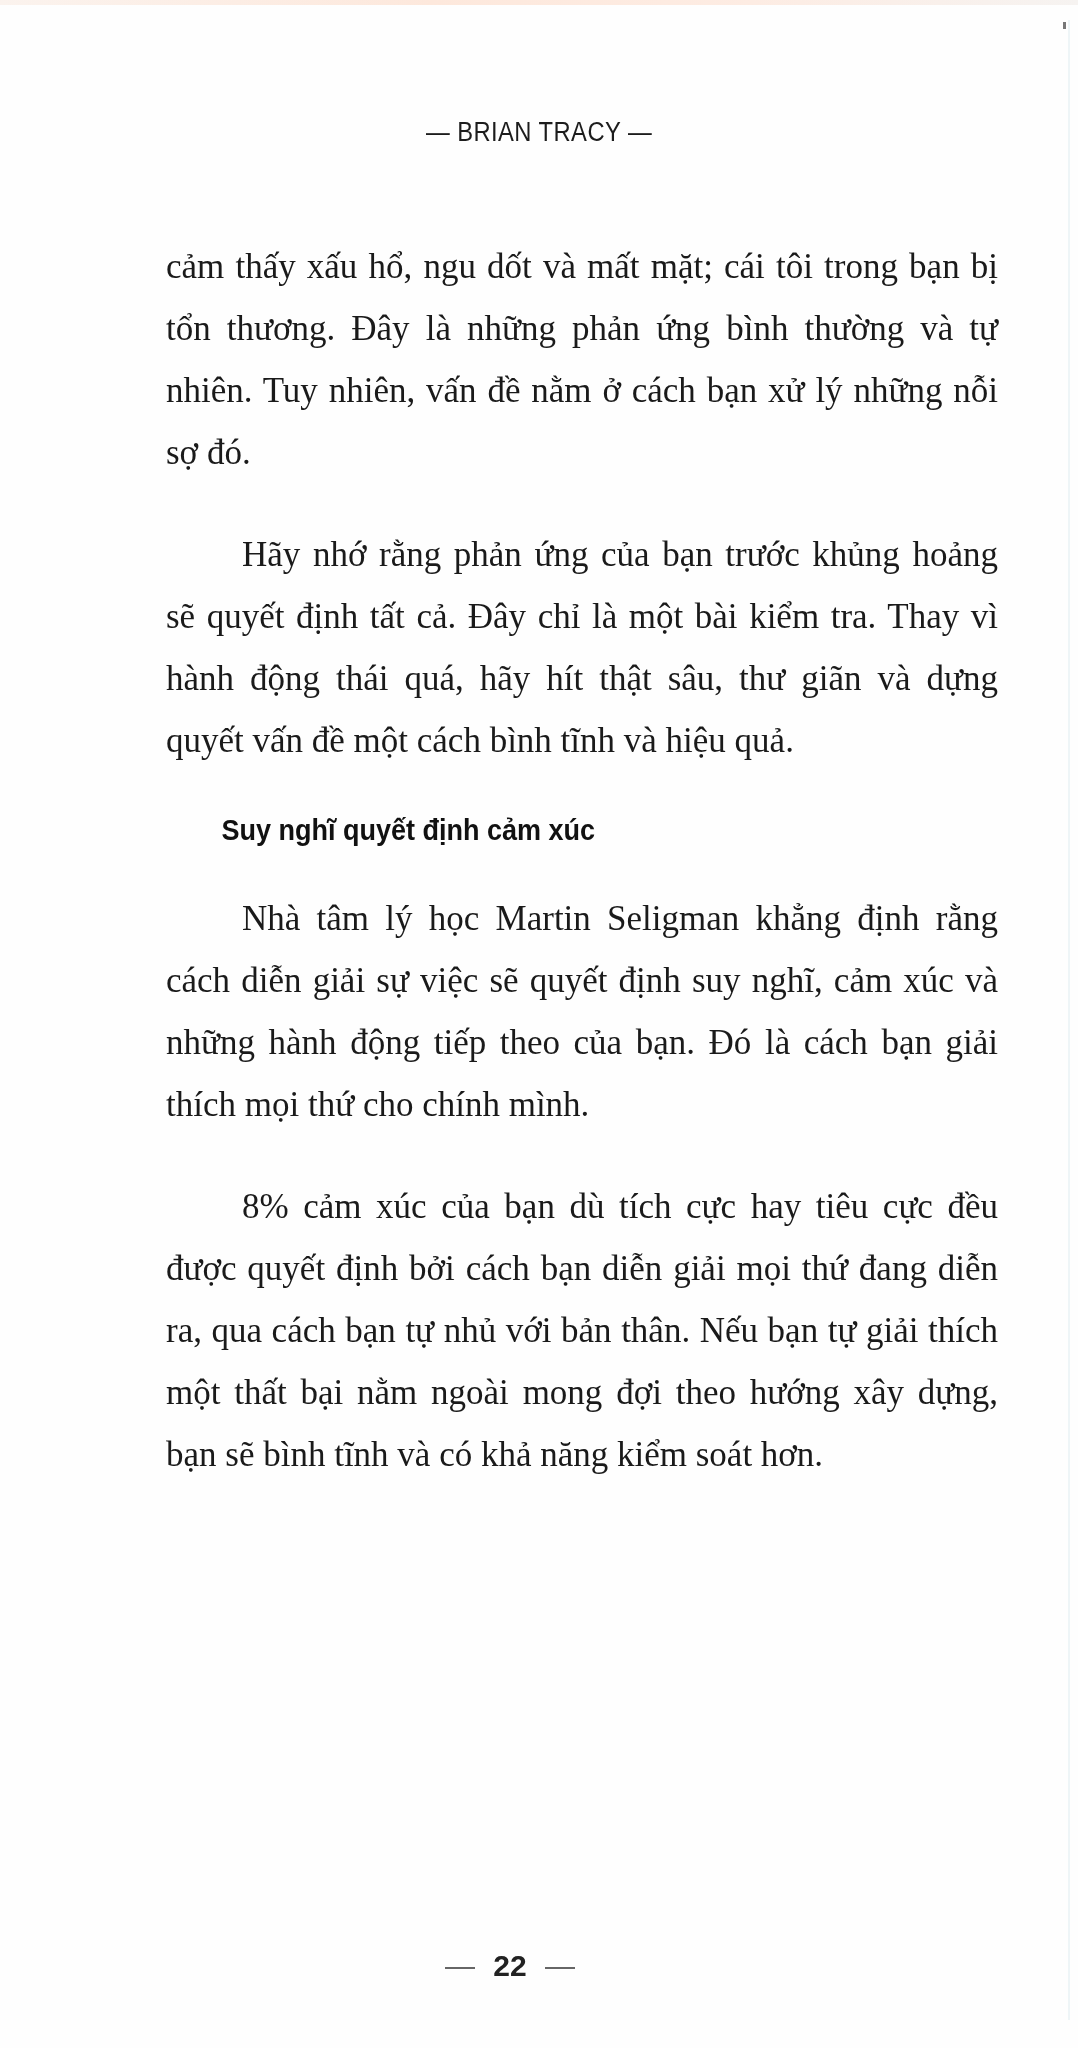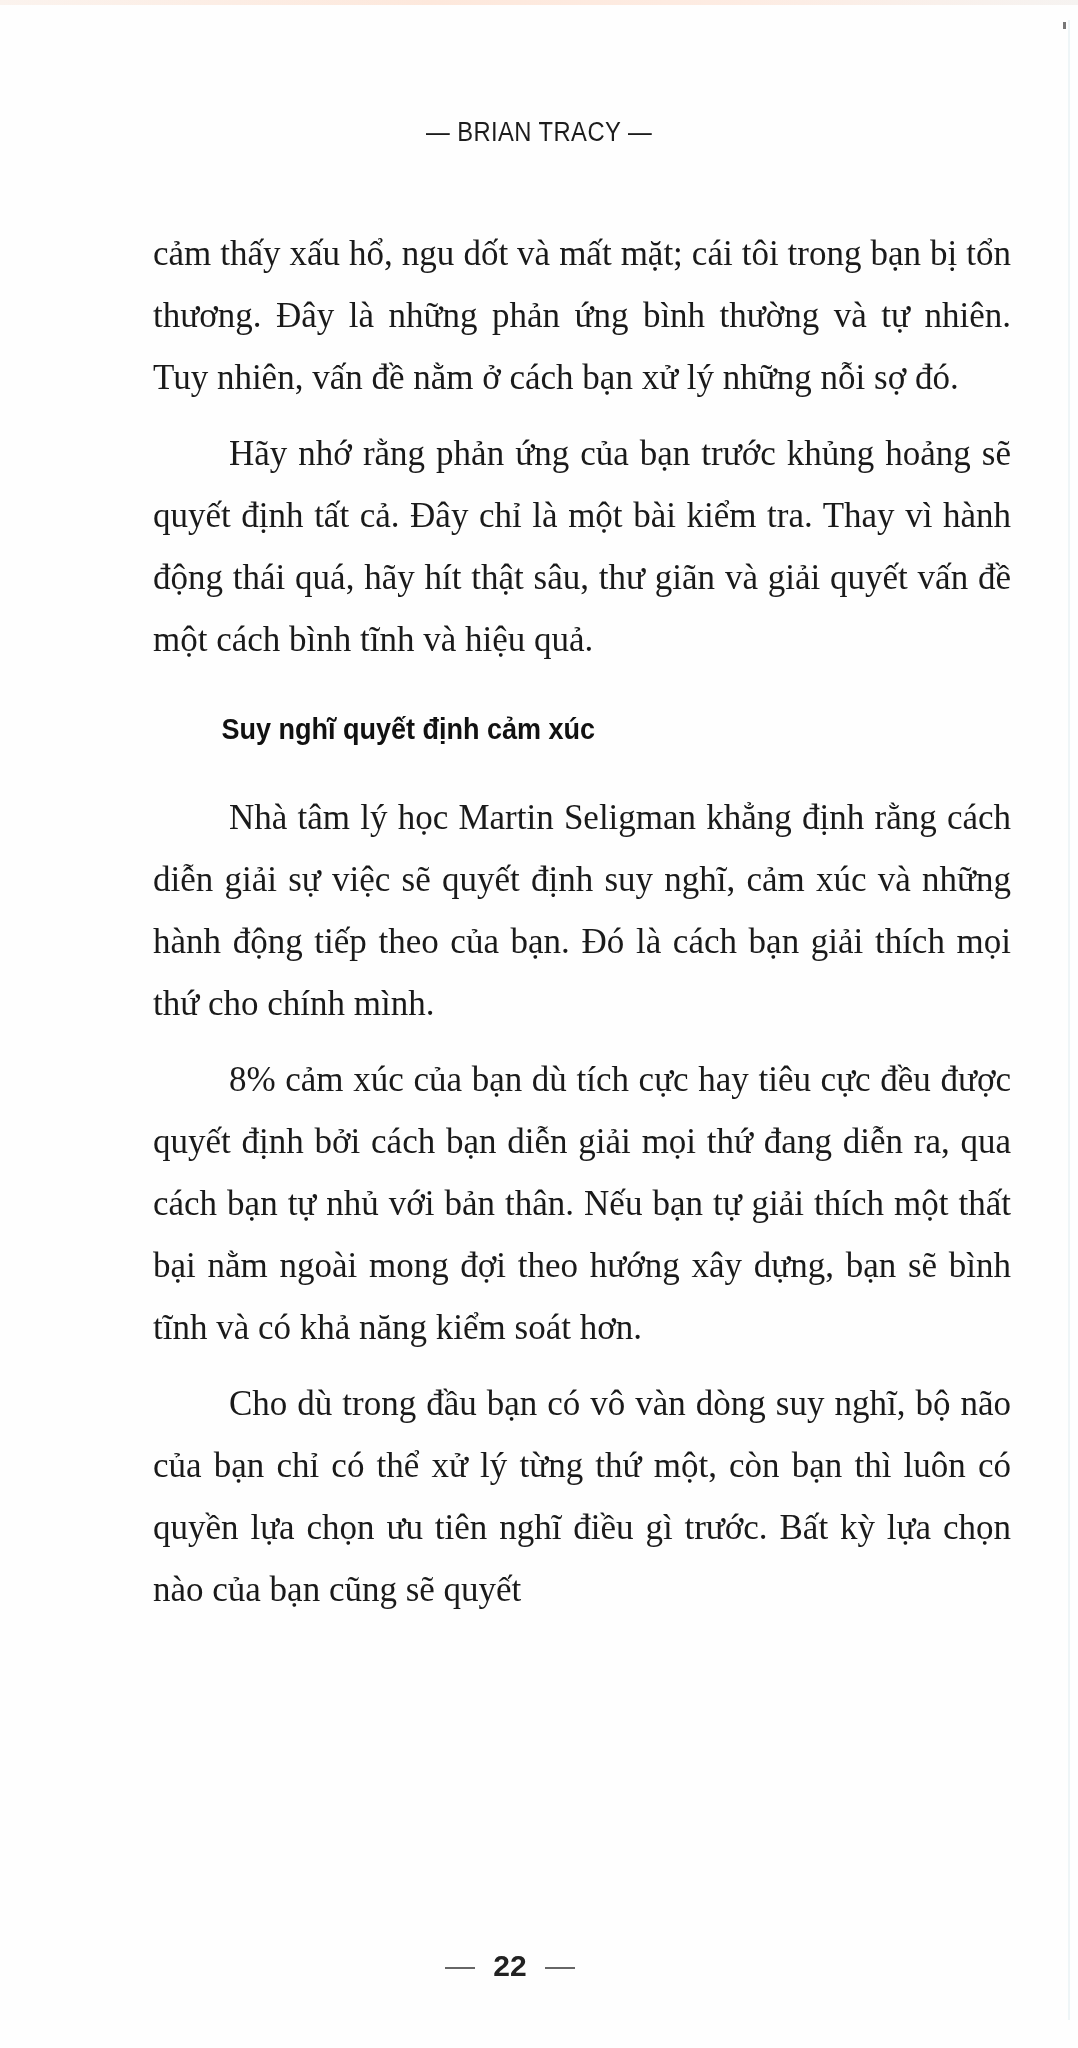--- a/index.html
+++ b/index.html
@@ -47,21 +47,21 @@
       position: absolute;
       left: 153px;
       top: 223px;
       width: 858px;
       font-family: "Liberation Serif", "DejaVu Serif", serif;
       font-size: 35px;
       line-height: 62px;
       color: #1a1a1a;
     }
     .para {
-      margin: 0;
+      margin: 13px;
       text-align: justify;
       text-align-last: left;
     }
     .para.indent { text-indent: 76px; }
     .gap-s { height: 14px; }
     .heading {
       font-family: "Liberation Sans", "DejaVu Sans", sans-serif;
       font-weight: bold;
       font-size: 30px;
       line-height: 40px;
@@ -95,26 +95,25 @@
 
 <div class="top-edge"></div>
 <div class="right-edge"></div>
 <div class="corner-mark"></div>
 
 <div class="header">— BRIAN TRACY —</div>
 
 <div class="content">
   <p class="para">cảm thấy xấu hổ, ngu dốt và mất mặt; cái tôi trong bạn bị tổn thương. Đây là những phản ứng bình thường và tự nhiên. Tuy nhiên, vấn đề nằm ở cách bạn xử lý những nỗi sợ đó.</p>
   <div class="gap-s"></div>
-  <p class="para indent">Hãy nhớ rằng phản ứng của bạn trước khủng hoảng sẽ quyết định tất cả. Đây chỉ là một bài kiểm tra. Thay vì hành động thái quá, hãy hít thật sâu, thư giãn và giải quyết vấn đề một cách bình tĩnh và hiệu quả.</p>
+  <p class="para indent">Hãy nhớ rằng phản ứng của bạn trước khủng hoảng sẽ quyết định tất cả. Đây chỉ là một bài kiểm tra. Thay vì hành động thái quá, hãy hít thật sâu, thư giãn và dựng quyết vấn đề một cách bình tĩnh và hiệu quả.</p>
 
   <div class="heading">Suy nghĩ quyết định cảm xúc</div>
 
   <p class="para indent">Nhà tâm lý học Martin Seligman khẳng định rằng cách diễn giải sự việc sẽ quyết định suy nghĩ, cảm xúc và những hành động tiếp theo của bạn. Đó là cách bạn giải thích mọi thứ cho chính mình.</p>
   <div class="gap-s"></div>
   <p class="para indent">8% cảm xúc của bạn dù tích cực hay tiêu cực đều được quyết định bởi cách bạn diễn giải mọi thứ đang diễn ra, qua cách bạn tự nhủ với bản thân. Nếu bạn tự giải thích một thất bại nằm ngoài mong đợi theo hướng xây dựng, bạn sẽ bình tĩnh và có khả năng kiểm soát hơn.</p>
   <div class="gap-s"></div>
-  <p class="para indent">Cho dù trong đầu bạn có vô vàn dòng suy nghĩ, bộ não của bạn chỉ có thể xử lý từng thứ một, còn bạn thì luôn có quyền lựa chọn ưu tiên nghĩ điều gì trước. Bất kỳ lựa chọn nào của bạn cũng sẽ quyết</p>
 </div>
 
 <div class="page-num">
   <span class="dash"></span><span>22</span><span class="dash"></span>
 </div>
 
 </body></html>

